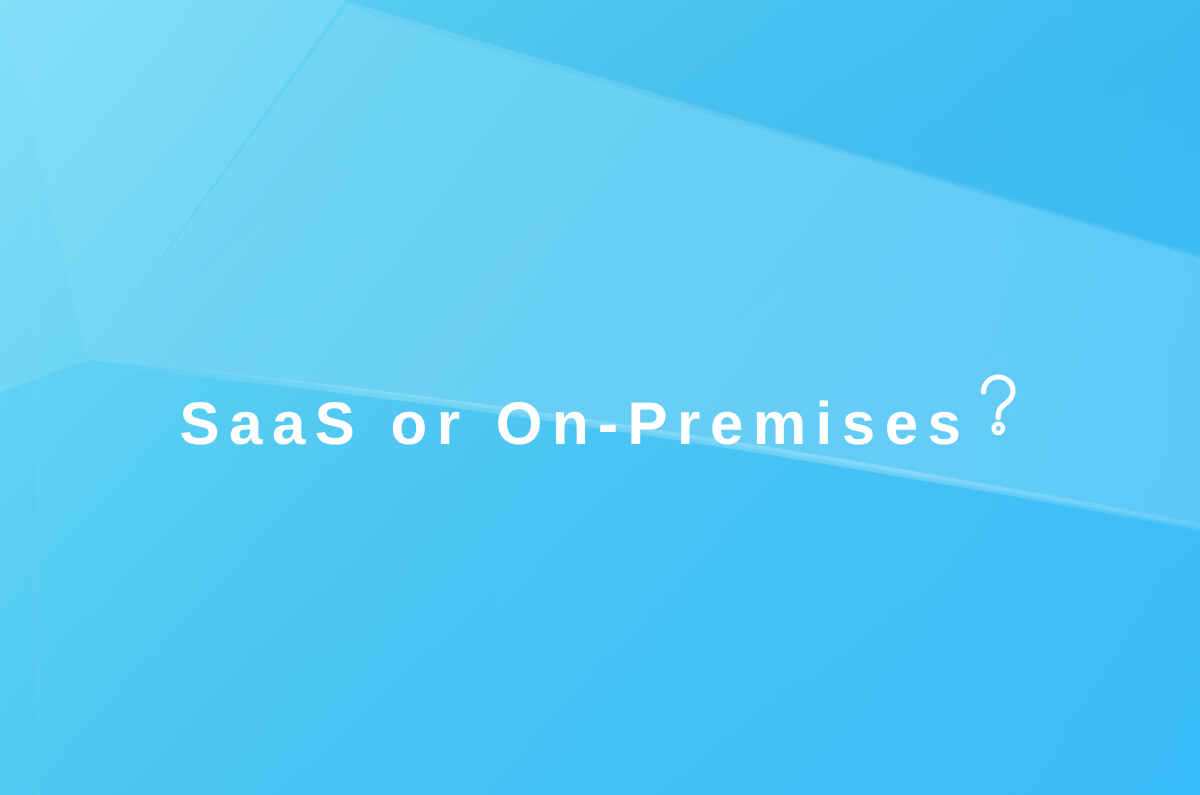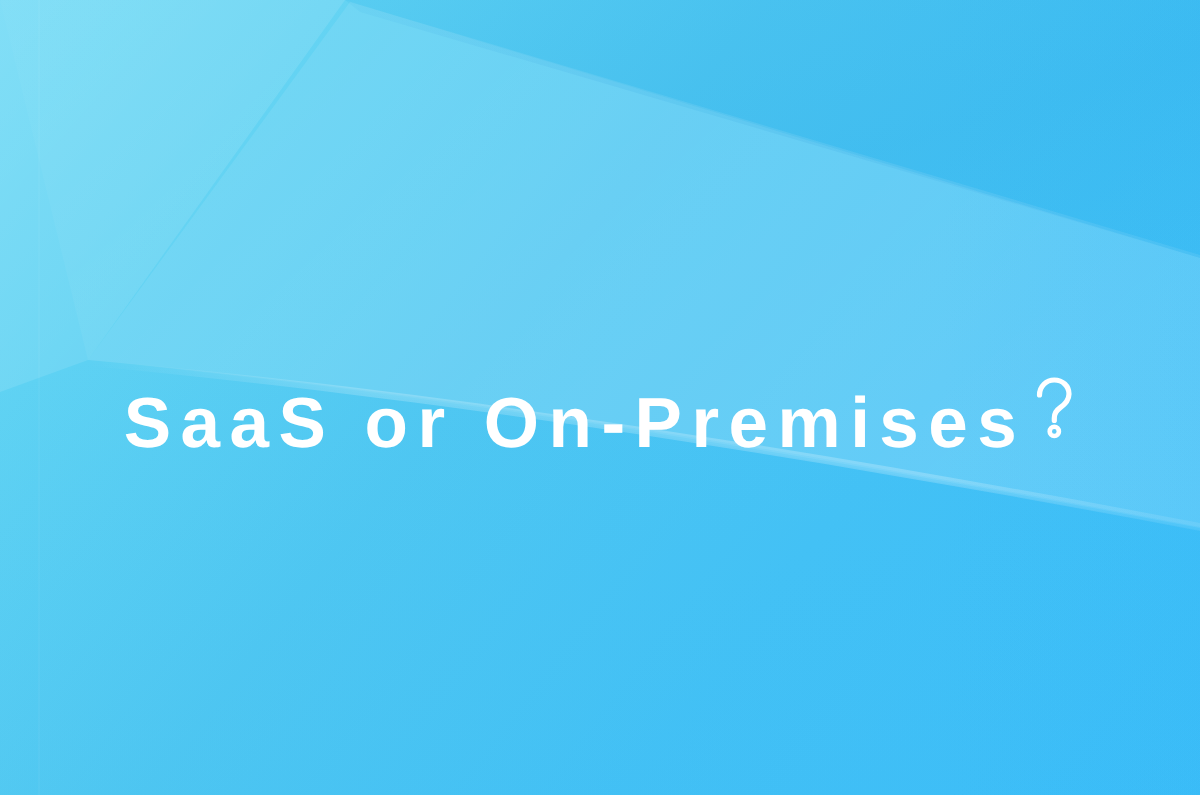--- a/index.html
+++ b/index.html
@@ -53,21 +53,21 @@
     top: 2px;
     display: flex;
     align-items: baseline;
     justify-content: center;
     white-space: nowrap;
     color: #ffffff;
     pointer-events: auto;
   }
 
   .headline-text {
-    font-size: 71px;
+    font-size: 60px;
     font-weight: 700;
     letter-spacing: 9.5px;
     line-height: 1;
     color: #ffffff;
     text-rendering: geometricPrecision;
     margin-top: 48px;
   }
 
   
   .qmark {

